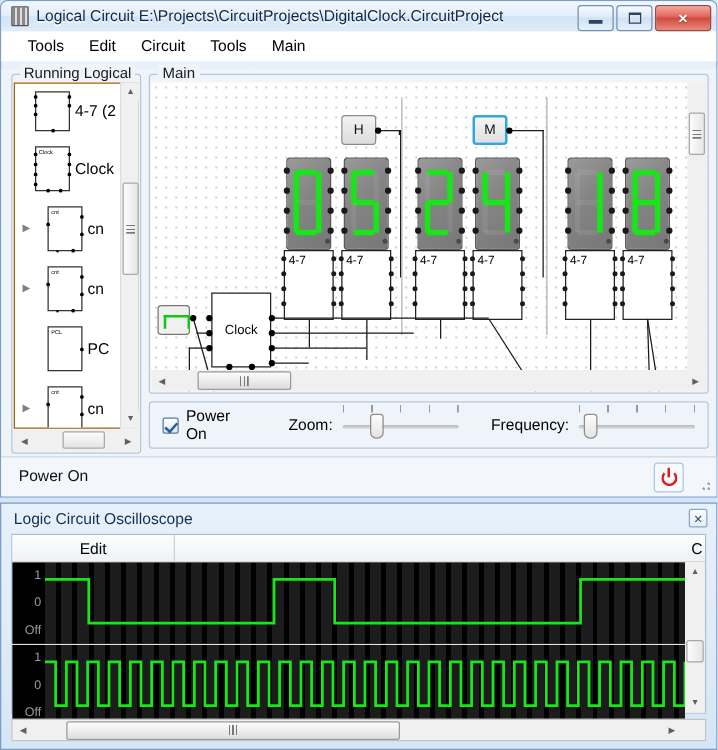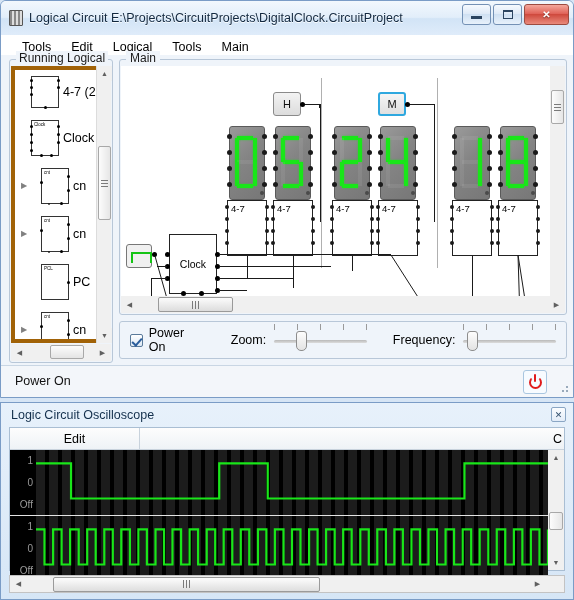--- a/index.html
+++ b/index.html
@@ -13,21 +13,21 @@
   .app { position: relative; width: 574px; height: 600px; }
 
   
   .main-window {
     position: absolute; left: 0; top: 0; width: 574px; height: 398px;
     background: linear-gradient(to bottom, #e9f2fb 0%, #d3e3f4 100%);
     border: 1px solid #7a9cc6;
     border-radius: 6px 6px 0 0;
   }
   .titlebar {
-    height: 34px; position: relative;
+    height: 24px; position: relative;
     display: flex; align-items: center;
     padding-left: 8px;
     border-radius: 5px 5px 0 0;
     background: linear-gradient(to bottom, #f2f8fd 0%, #e2eefa 48%, #d2e4f6 52%, #dfecfa 100%);
   }
   .title-icon {
     width: 14px; height: 16px; margin-right: 6px; position: relative;
     background: linear-gradient(to right,#888 0 2px,#ddd 2px 4px,#888 4px 6px,#ddd 6px 8px,#888 8px 10px,#ddd 10px 12px,#888 12px 14px);
     border: 1px solid #555; border-radius: 1px;
   }
@@ -70,21 +70,21 @@
   .group-panel {
     position: absolute; left: 8px; top: 4px; width: 104px; height: 304px;
     border: 1px solid #b8c7d8; border-radius: 3px; background: transparent;
   }
   .group-label {
     position: absolute; left: 6px; top: -9px; background: #eff4fa;
     padding: 0 3px; font-size: 12px; color: #1a1a1a; white-space: nowrap;
   }
   .tree {
     position: absolute; left: 1px; top: 6px; right: 1px; bottom: 19px;
-    background: #fff; border: 4px solid #a16207; overflow: hidden;
+    background: #fff; border: 1px solid #a16207; overflow: hidden;
   }
   .tree-item {
     position: relative; height: 48px; display: flex; align-items: center;
     padding-left: 2px; font-size: 12px; color: #000;
   }
   .expander {
     width: 14px; flex: 0 0 14px; text-align: center;
     font-size: 8px; color: #808080; line-height: 1;
   }
   .expander.hidden { visibility: hidden; }
@@ -386,21 +386,21 @@
         <div class="win-btn">
             <span class="g-max"></span>
           </div>
         <div class="win-btn close">✕</div>
       </div>
     </div>
 
     <div class="menubar">
       <div class="menu-item">Tools</div>
       <div class="menu-item">Edit</div>
-      <div class="menu-item">Logical</div>
+      <div class="menu-item">Circuit</div>
       <div class="menu-item">Tools</div>
       <div class="menu-item">Main</div>
     </div>
 
     <div class="client">
 
       <div class="group-panel">
         <div class="group-label">Running Logical</div>
 
         <div class="tree">

